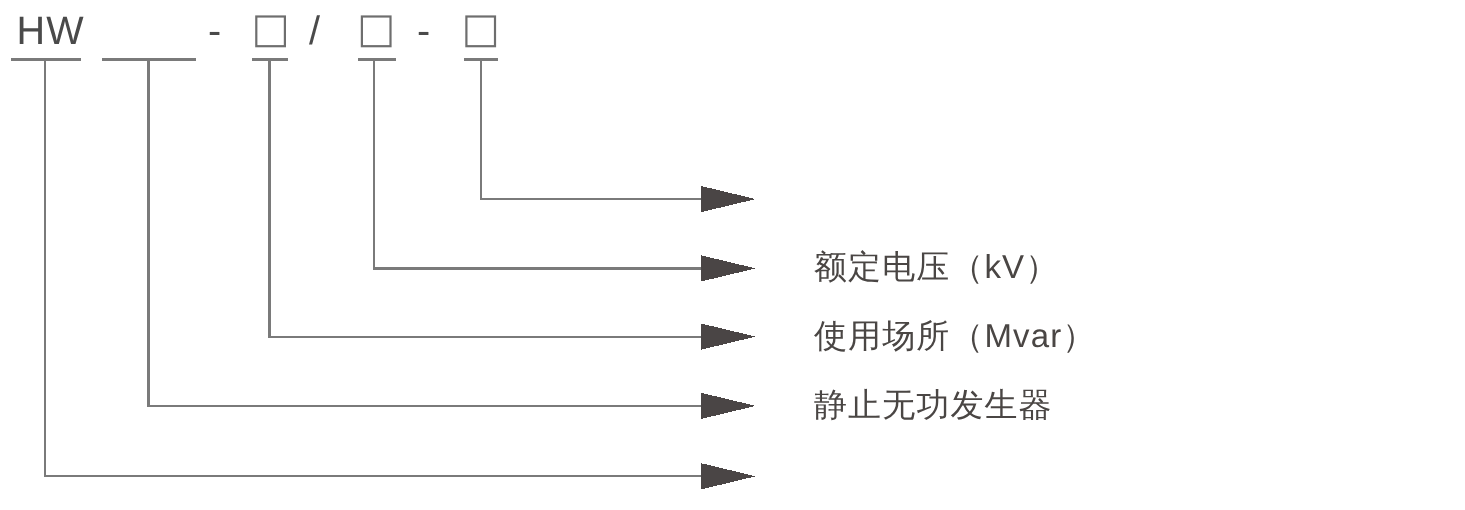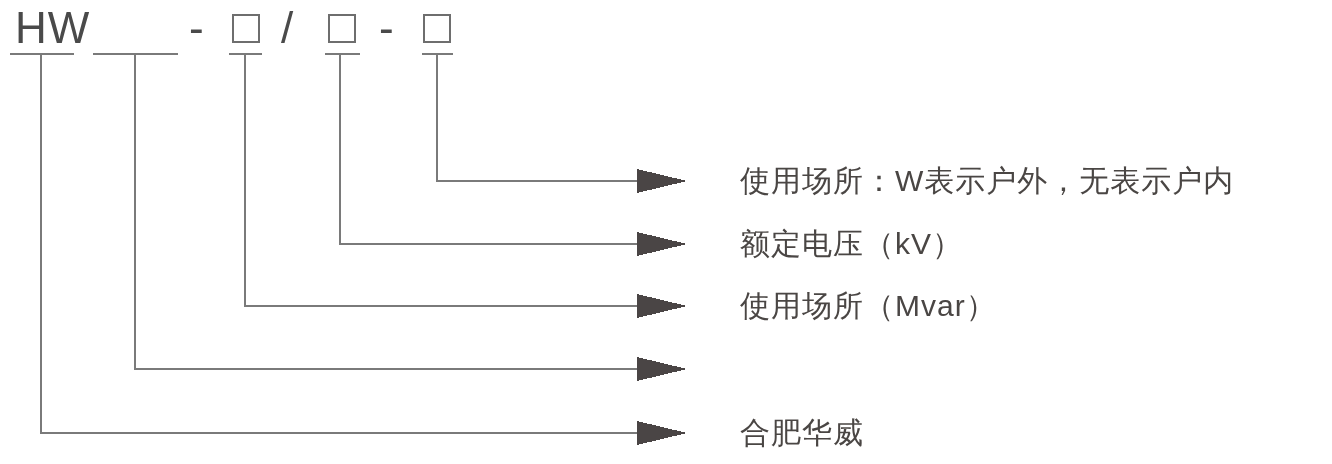--- a/index.html
+++ b/index.html
@@ -12,21 +12,21 @@
     width: 1332px;
     height: 464px;
     background: var(--background-color, #ffffff);
     font-family: "Liberation Sans", "DejaVu Sans", sans-serif;
     overflow: hidden;
   }
   
   .code-text {
     position: absolute;
     top: 10px;
-    font-size: 44px;
+    font-size: 36px;
     line-height: 36px;
     font-weight: 500;
     color: var(--code-text-color, #4a4a4a);
     letter-spacing: 1px;
     white-space: nowrap;
   }
   .seg-hw    { left: 15px;  }
   .seg-svg   { left: 99px;  }
   .seg-dash1 { left: 189px; }
   .seg-slash { left: 281px; }
@@ -104,18 +104,17 @@
     <path class="connector" d="M340,54 L340,244 L637,244"></path>
     <path class="connector" d="M437,54 L437,181 L637,181"></path>
 
     <polygon class="arrow-head" points="637,169 687,181 637,193"></polygon>
     <polygon class="arrow-head" points="637,232 687,244 637,256"></polygon>
     <polygon class="arrow-head" points="637,294 687,306 637,318"></polygon>
     <polygon class="arrow-head" points="637,357 687,369 637,381"></polygon>
     <polygon class="arrow-head" points="637,421 687,433 637,445"></polygon>
   </svg>
 
-  <div class="callout-label lbl-1">使用场所：W表示户外，无表示户内</div>
   <div class="callout-label lbl-2">额定电压（kV）</div>
   <div class="callout-label lbl-3">使用场所（Mvar）</div>
-  <div class="callout-label lbl-5">合肥华威</div>
+  <div class="callout-label lbl-4">静止无功发生器</div>
 
 </div>
 
 </body></html>

